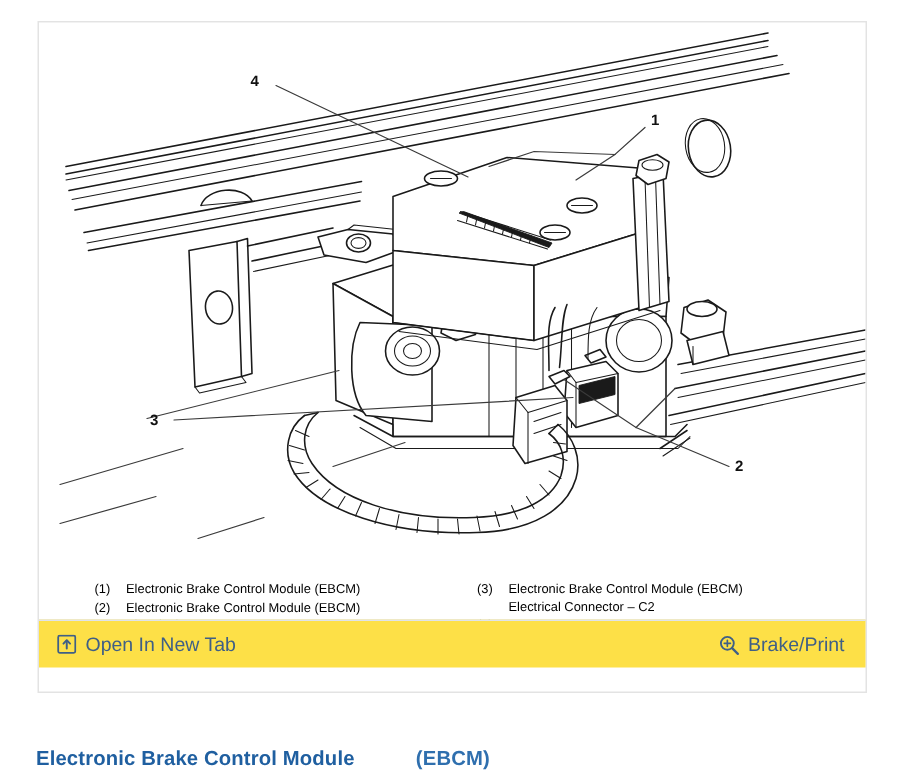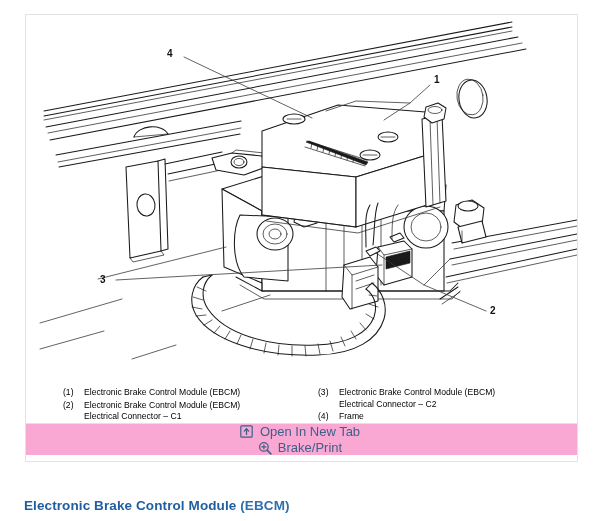--- a/index.html
+++ b/index.html
@@ -94,28 +94,28 @@
     font-size: 8.6px;
     color: #000;
     line-height: 11.5px;
     white-space: pre-line;
   }
 
   
   .figure-footer {
     position: absolute;
     left: 0;
-    bottom: 6px;
+    bottom: 16px;
     width: 551px;
     height: 32px;
-    background: #f9a8d4;
+    background: #fde047;
     border-top: 1px solid #dfe3e8;
     box-sizing: border-box;
     display: flex;
-    flex-direction: column;
+    flex-direction: row;
     align-items: center;
     justify-content: space-between;
     padding: 0 14px 0 11px;
   }
   .footer-link {
     display: flex;
     flex-direction: row;
     align-items: center;
     gap: 6px;
     color: #3f5f86;
@@ -142,20 +142,21 @@
     font-family: "Liberation Sans", sans-serif;
     font-size: 13.5px;
     font-weight: bold;
     color: #1f5fa0;
     letter-spacing: 0.1px;
     white-space: nowrap;
   }
   .page-heading .paren {
     color: #2f6fae;
     font-weight: bold;
+    margin-left: 37px;
   }
 
   .callout-text {
     font-family: "Liberation Sans", sans-serif;
     font-size: 10px;
     font-weight: bold;
     fill: #111;
   }
 </style>
 </head>

